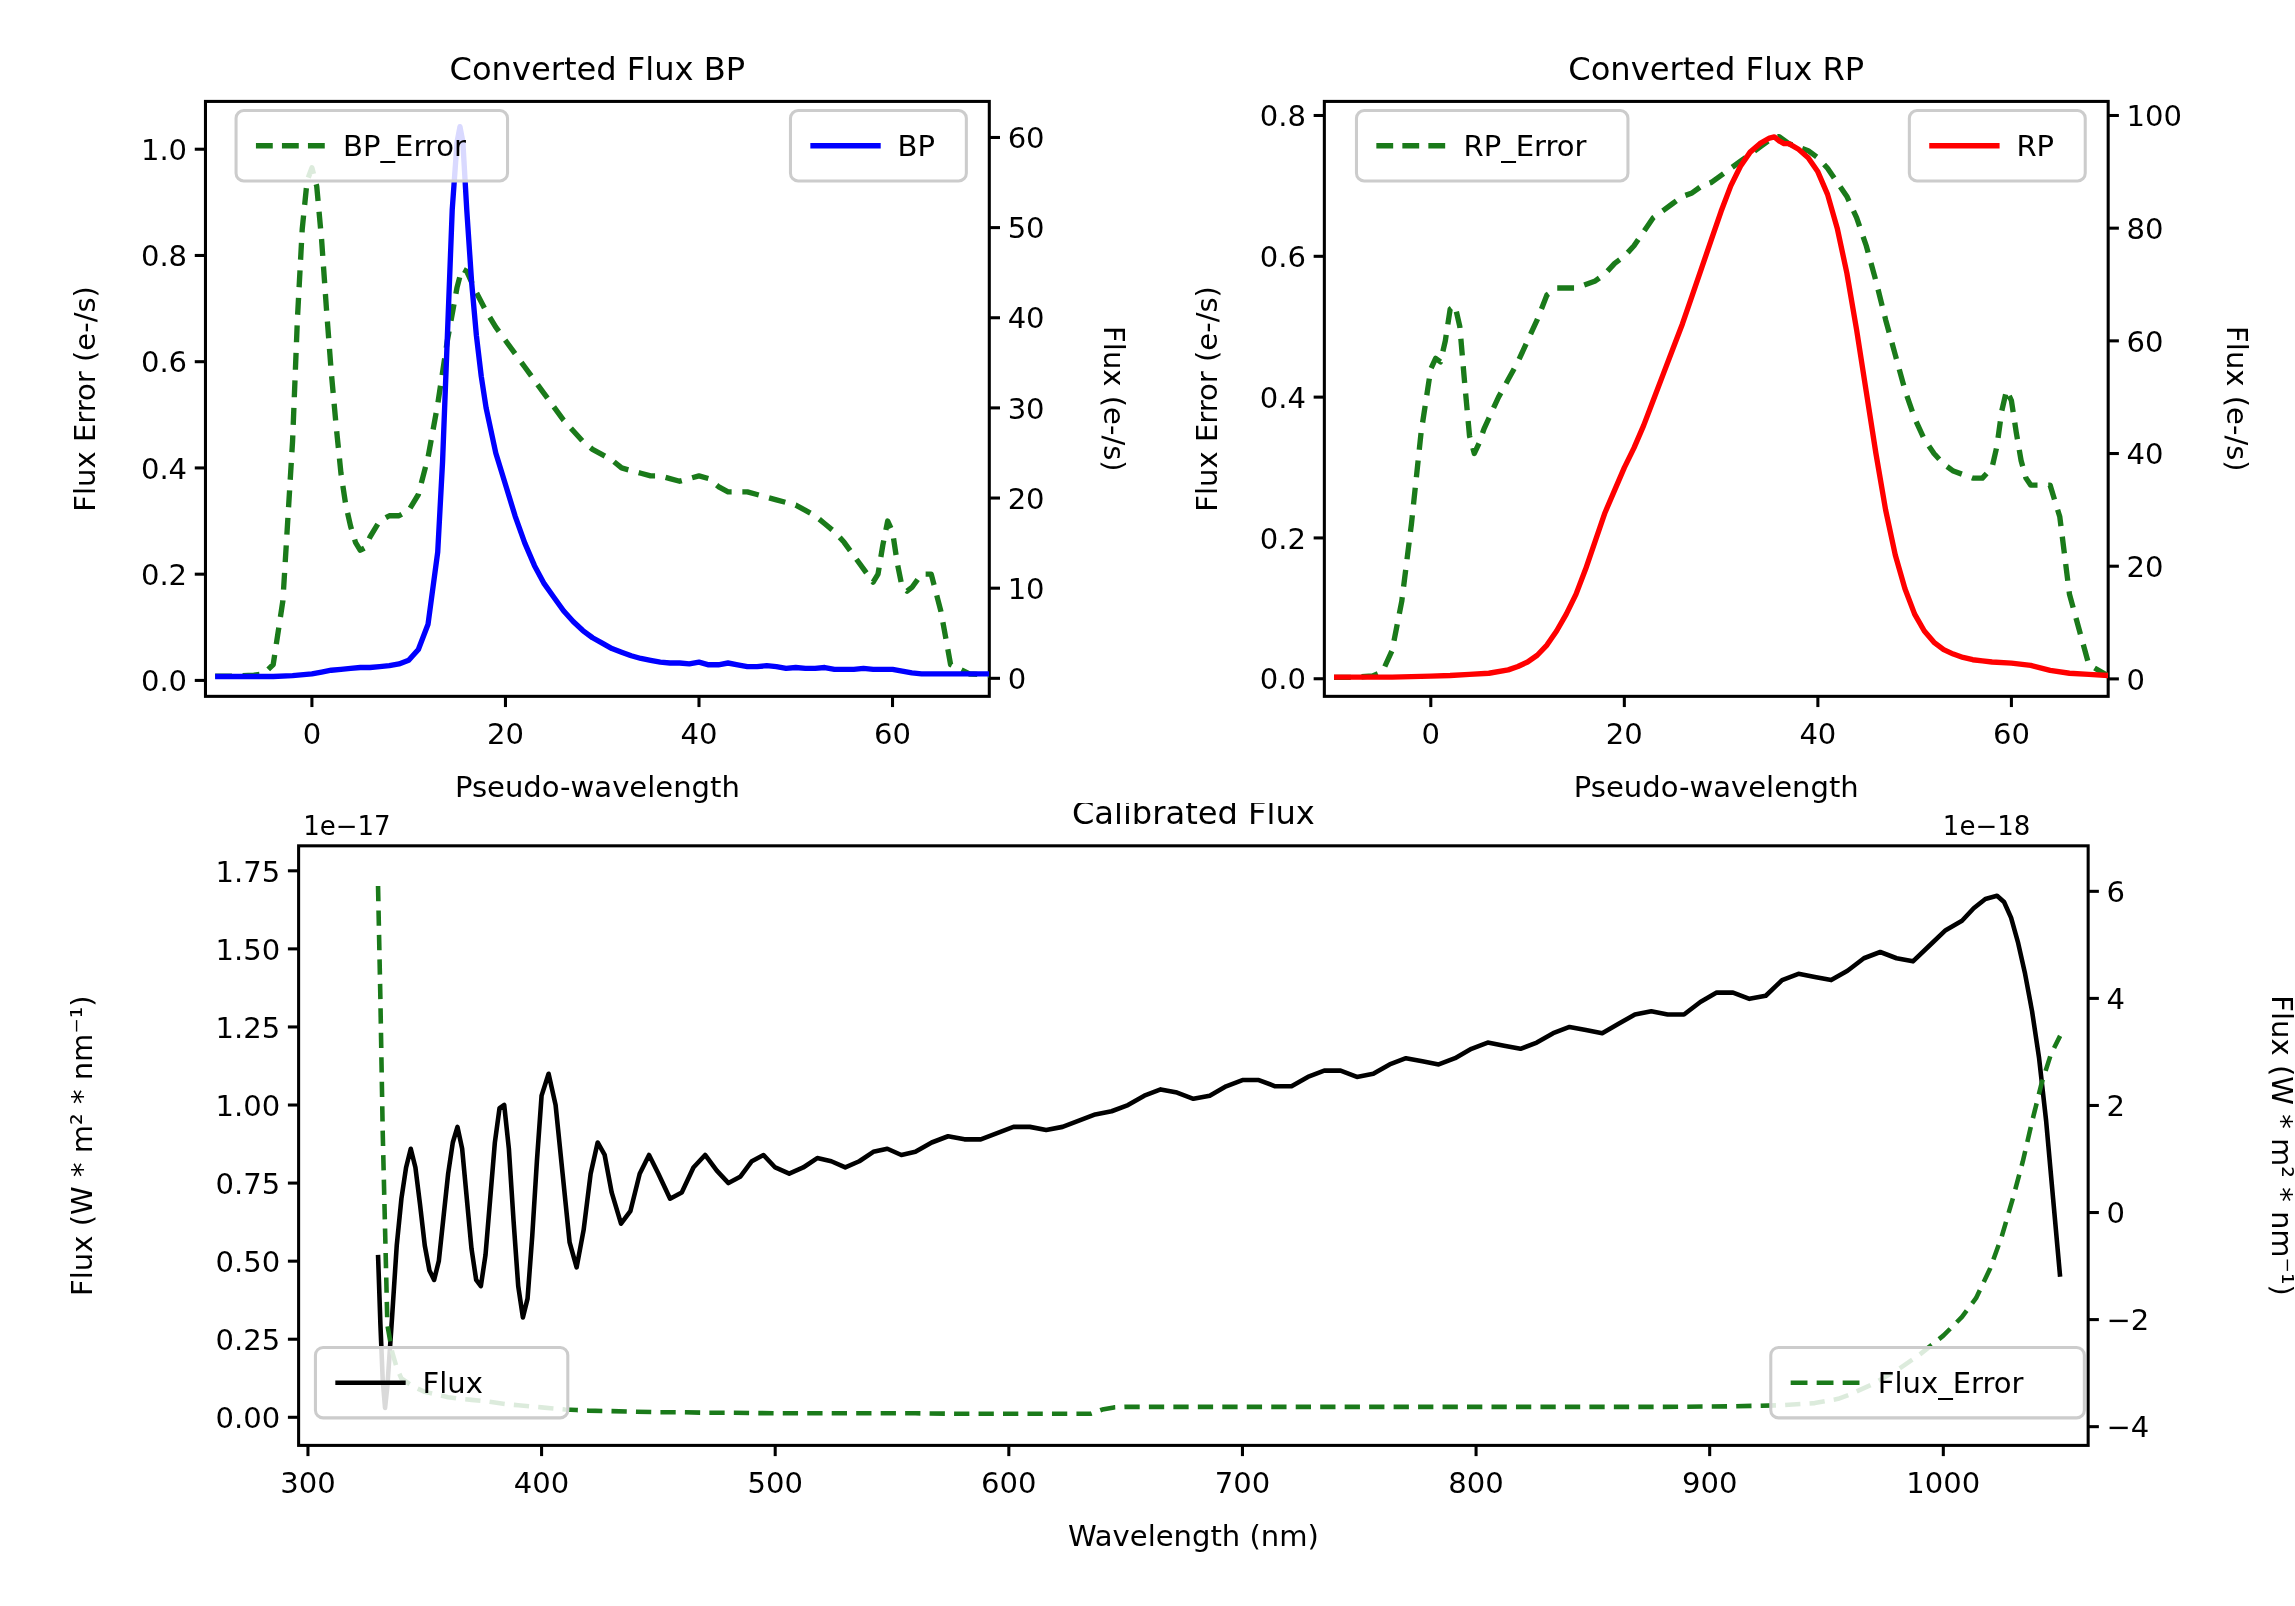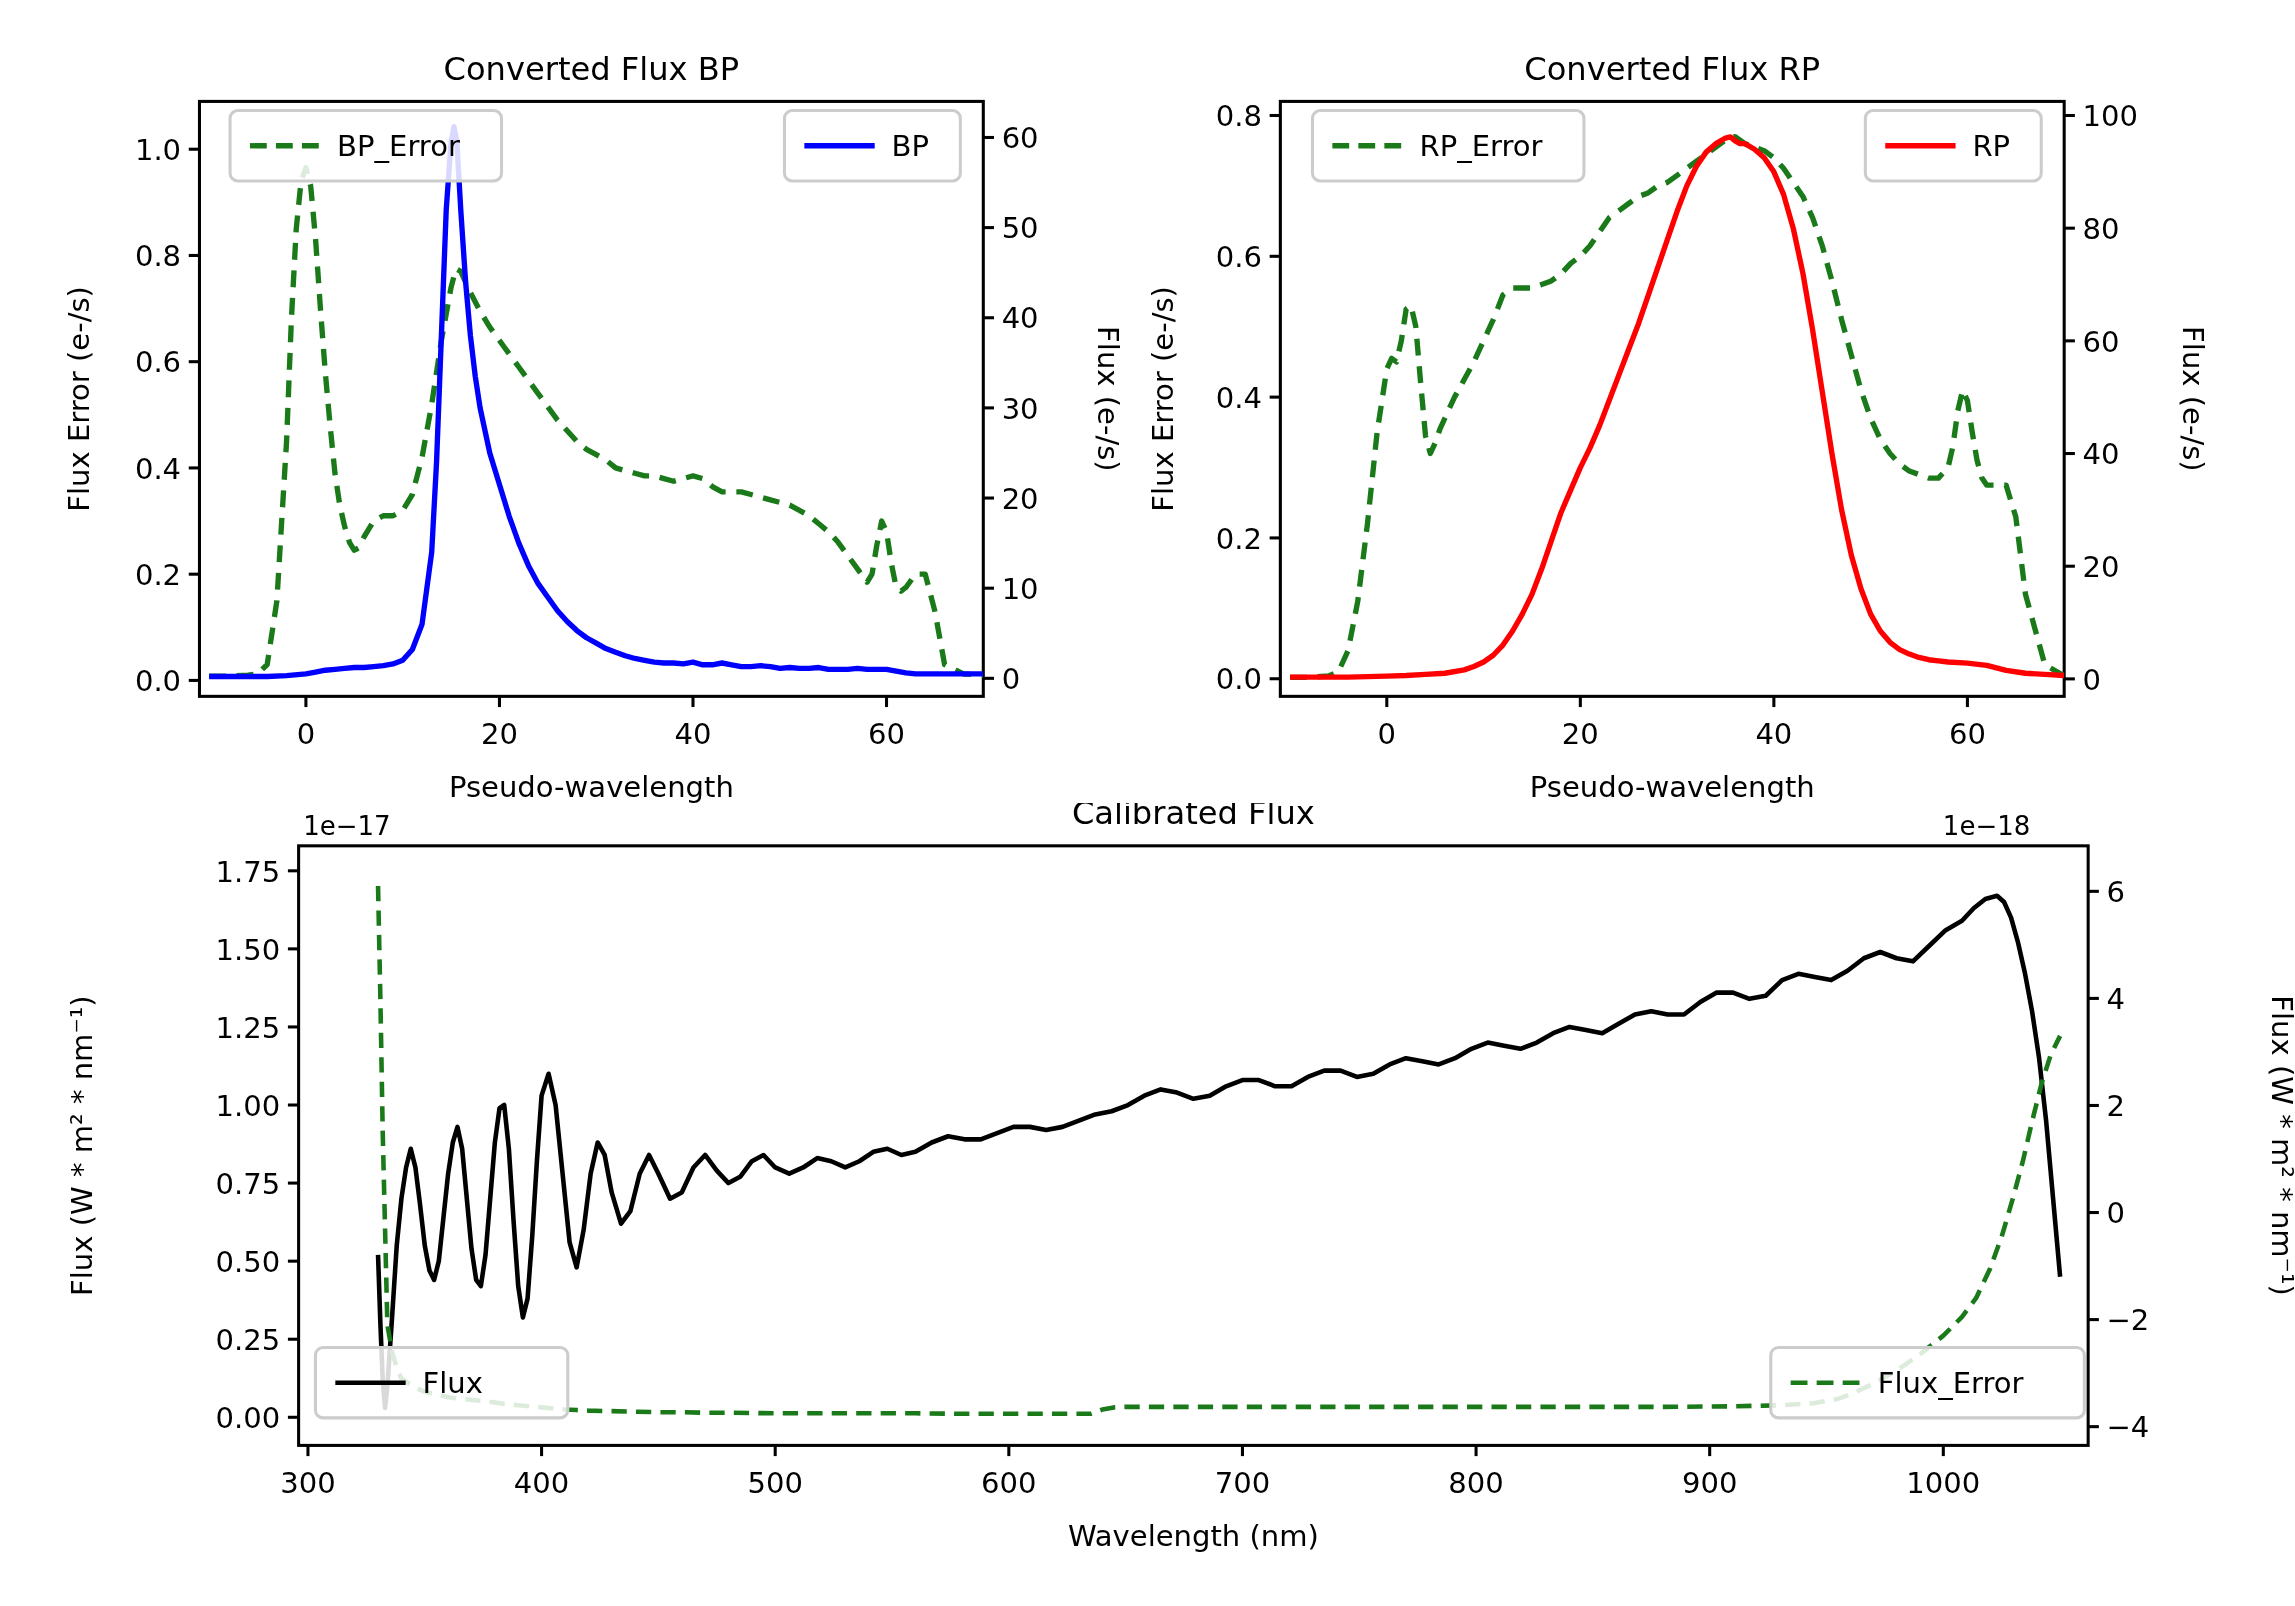--- a/index.html
+++ b/index.html
@@ -81,21 +81,21 @@
     fill: none;
     stroke-linejoin: round;
     stroke-linecap: butt;
   }
 </style>
 </head>
 <body>
 
 <div id="root">
 
-  <div class="panel" style="left:4px; top:54px;">
+  <div class="panel" style="left:10px; top:54px;">
     <svg id="svg-bp" width="1148" height="780" viewBox="0 0 1500 1020">
         <text x="767.5" y="34" class="title-text" fill="#000">Converted Flux BP</text>
         <rect x="255" y="62" width="1025" height="778" class="spine"></rect>
         <line x1="394.1975308641975" y1="840" x2="394.1975308641975" y2="854" class="tickmark"></line>
         <text x="394.1975308641975" y="902" class="tick-text tick-text-x" fill="#000">0</text>
         <line x1="647.283950617284" y1="840" x2="647.283950617284" y2="854" class="tickmark"></line>
         <text x="647.283950617284" y="902" class="tick-text tick-text-x" fill="#000">20</text>
         <line x1="900.3703703703704" y1="840" x2="900.3703703703704" y2="854" class="tickmark"></line>
         <text x="900.3703703703704" y="902" class="tick-text tick-text-x" fill="#000">40</text>
         <line x1="1153.4567901234568" y1="840" x2="1153.4567901234568" y2="854" class="tickmark"></line>
@@ -144,21 +144,21 @@
           <text x="435" y="134" class="legend-text" fill="#000">BP_Error</text>
         </g>
         <g>
           <rect x="1020" y="74" width="230" height="92" class="legend-box"></rect>
           <line x1="1046" y1="120" x2="1138" y2="120" stroke="#0000ff" stroke-width="7" fill="none"></line>
           <text x="1160" y="134" class="legend-text" fill="#000">BP</text>
         </g>
       </svg>
   </div>
 
-  <div class="panel" style="left:1104px; top:54px;text-decoration:underline;">
+  <div class="panel" style="left:1148px; top:54px;text-decoration:underline;">
     <svg id="svg-rp" width="1148" height="780" viewBox="0 0 1500 1020">
         <text x="742.5" y="34" class="title-text" fill="#000">Converted Flux RP</text>
         <rect x="230" y="62" width="1025" height="778" class="spine"></rect>
         <line x1="369.1975308641975" y1="840" x2="369.1975308641975" y2="854" class="tickmark"></line>
         <text x="369.1975308641975" y="902" class="tick-text tick-text-x" fill="#000">0</text>
         <line x1="622.283950617284" y1="840" x2="622.283950617284" y2="854" class="tickmark"></line>
         <text x="622.283950617284" y="902" class="tick-text tick-text-x" fill="#000">20</text>
         <line x1="875.3703703703704" y1="840" x2="875.3703703703704" y2="854" class="tickmark"></line>
         <text x="875.3703703703704" y="902" class="tick-text tick-text-x" fill="#000">40</text>
         <line x1="1128.4567901234568" y1="840" x2="1128.4567901234568" y2="854" class="tickmark"></line>

